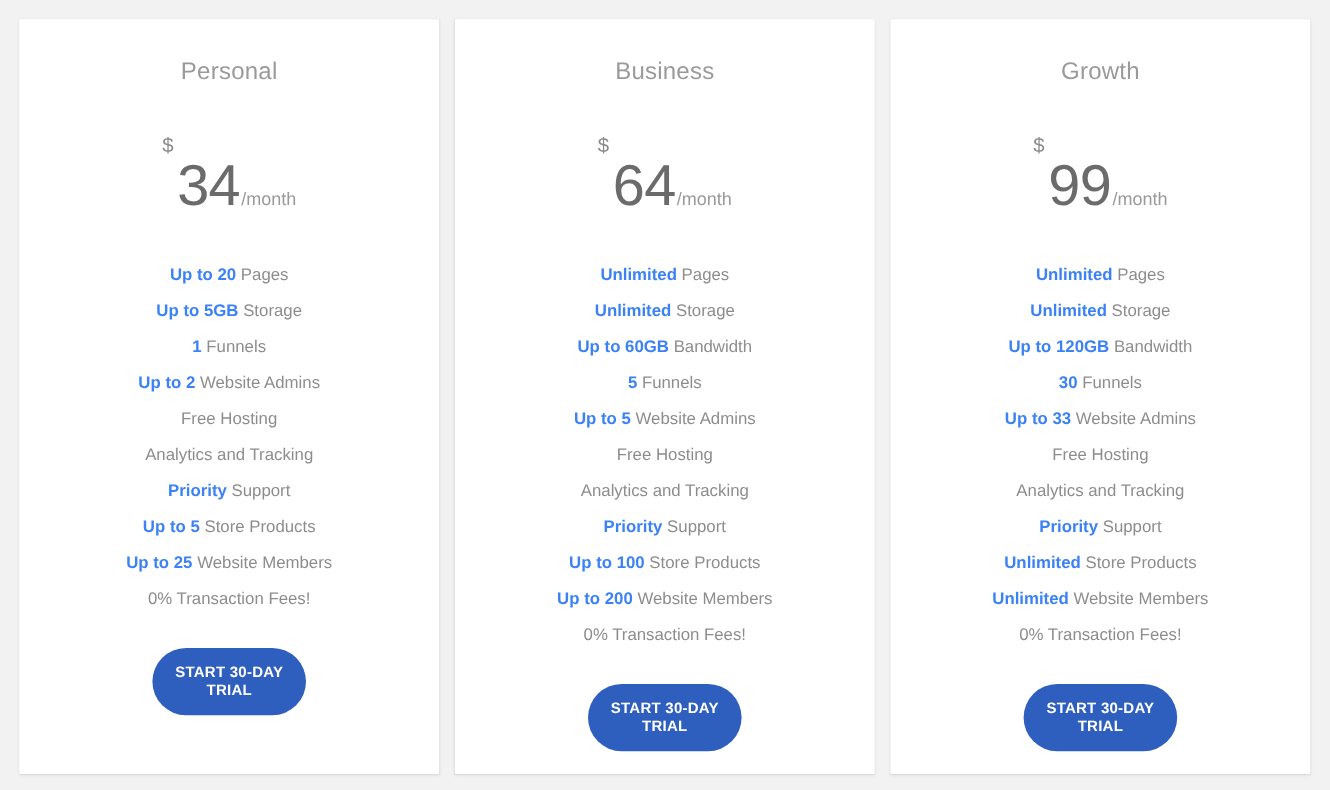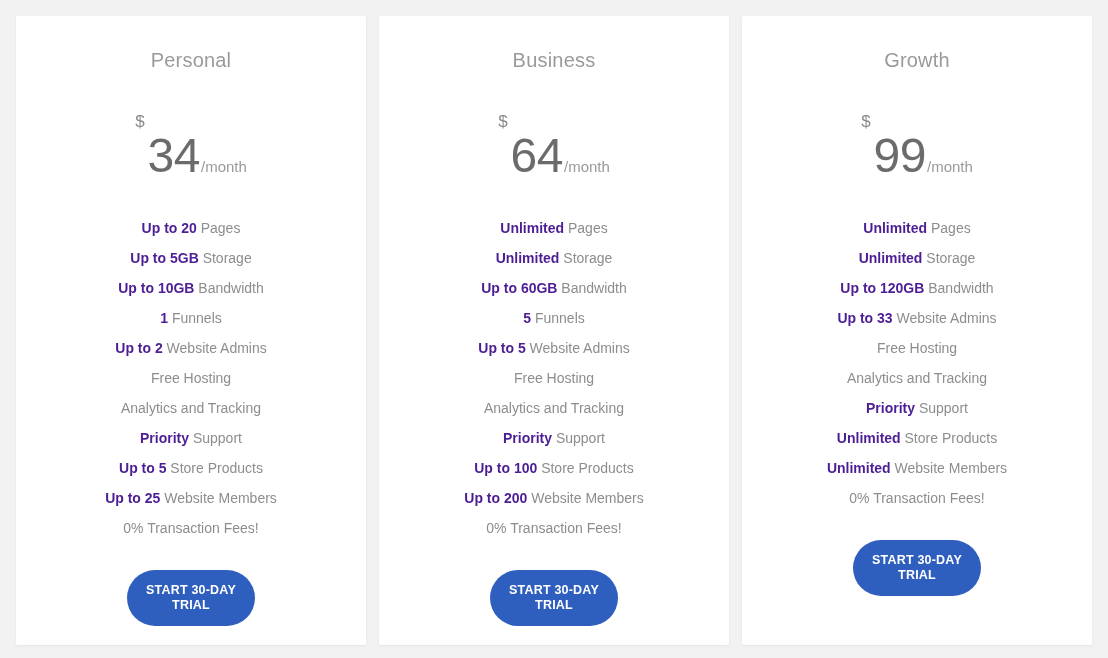--- a/index.html
+++ b/index.html
@@ -97,21 +97,21 @@
     line-height: 1;
     padding: 0;
     margin: 0 0 16px 0;
     white-space: nowrap;
   }
   .feature-item:last-child {
     margin-bottom: 0;
   }
   .feature-strong {
     font-weight: 700;
-    color: #4c1d95;
+    color: #3b82f6;
     margin-top: 36px;
   }
 
   .cta-wrap {
     margin-top: 35px;
     display: flex;
     justify-content: center;
     width: 100%;
   }
   .cta-button {
@@ -142,21 +142,20 @@
   <div class="plan-card">
     <div class="plan-title">Personal</div>
     <div class="price-row">
       <span class="price-currency">$</span>
       <span class="price-amount">34</span>
       <span class="price-period">/month</span>
     </div>
     <ul class="feature-list">
         <li class="feature-item"><span class="feature-strong">Up to 20</span><span class="feature-rest"> Pages</span></li>
         <li class="feature-item"><span class="feature-strong">Up to 5GB</span><span class="feature-rest"> Storage</span></li>
-        <li class="feature-item"><span class="feature-strong">Up to 10GB</span><span class="feature-rest"> Bandwidth</span></li>
         <li class="feature-item"><span class="feature-strong">1</span><span class="feature-rest"> Funnels</span></li>
         <li class="feature-item"><span class="feature-strong">Up to 2</span><span class="feature-rest"> Website Admins</span></li>
         <li class="feature-item"><span class="feature-rest">Free Hosting</span></li>
         <li class="feature-item"><span class="feature-rest">Analytics and Tracking</span></li>
         <li class="feature-item"><span class="feature-strong">Priority</span><span class="feature-rest"> Support</span></li>
         <li class="feature-item"><span class="feature-strong">Up to 5</span><span class="feature-rest"> Store Products</span></li>
         <li class="feature-item"><span class="feature-strong">Up to 25</span><span class="feature-rest"> Website Members</span></li>
         <li class="feature-item"><span class="feature-rest">0% Transaction Fees!</span></li>
       </ul>
     <div class="cta-wrap">
@@ -193,20 +192,21 @@
     <div class="plan-title">Growth</div>
     <div class="price-row">
       <span class="price-currency">$</span>
       <span class="price-amount">99</span>
       <span class="price-period">/month</span>
     </div>
     <ul class="feature-list">
         <li class="feature-item"><span class="feature-strong">Unlimited</span><span class="feature-rest"> Pages</span></li>
         <li class="feature-item"><span class="feature-strong">Unlimited</span><span class="feature-rest"> Storage</span></li>
         <li class="feature-item"><span class="feature-strong">Up to 120GB</span><span class="feature-rest"> Bandwidth</span></li>
+        <li class="feature-item"><span class="feature-strong">30</span><span class="feature-rest"> Funnels</span></li>
         <li class="feature-item"><span class="feature-strong">Up to 33</span><span class="feature-rest"> Website Admins</span></li>
         <li class="feature-item"><span class="feature-rest">Free Hosting</span></li>
         <li class="feature-item"><span class="feature-rest">Analytics and Tracking</span></li>
         <li class="feature-item"><span class="feature-strong">Priority</span><span class="feature-rest"> Support</span></li>
         <li class="feature-item"><span class="feature-strong">Unlimited</span><span class="feature-rest"> Store Products</span></li>
         <li class="feature-item"><span class="feature-strong">Unlimited</span><span class="feature-rest"> Website Members</span></li>
         <li class="feature-item"><span class="feature-rest">0% Transaction Fees!</span></li>
       </ul>
     <div class="cta-wrap">
       <button class="cta-button" style="background: rgb(47, 95, 190);">START 30-DAY TRIAL</button>

